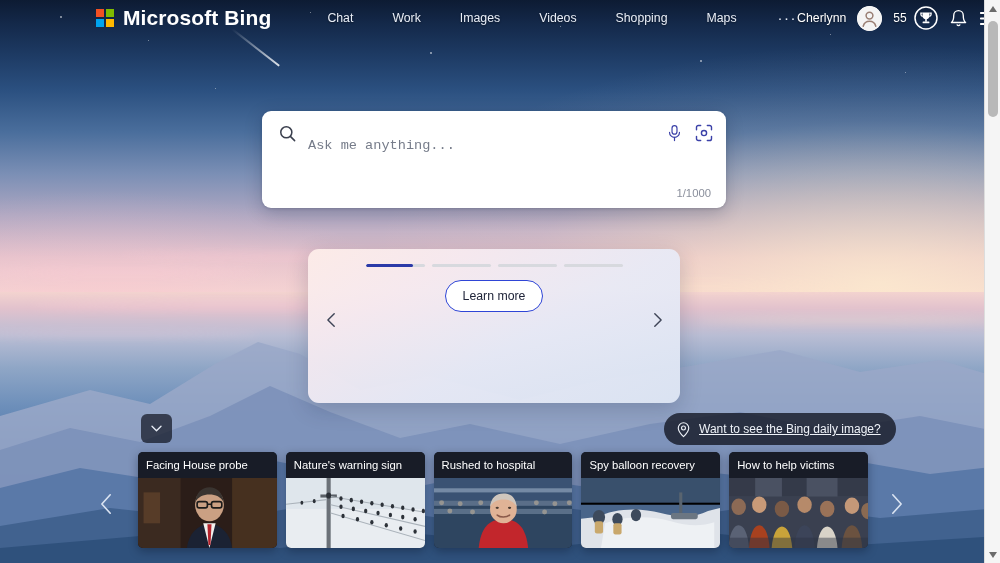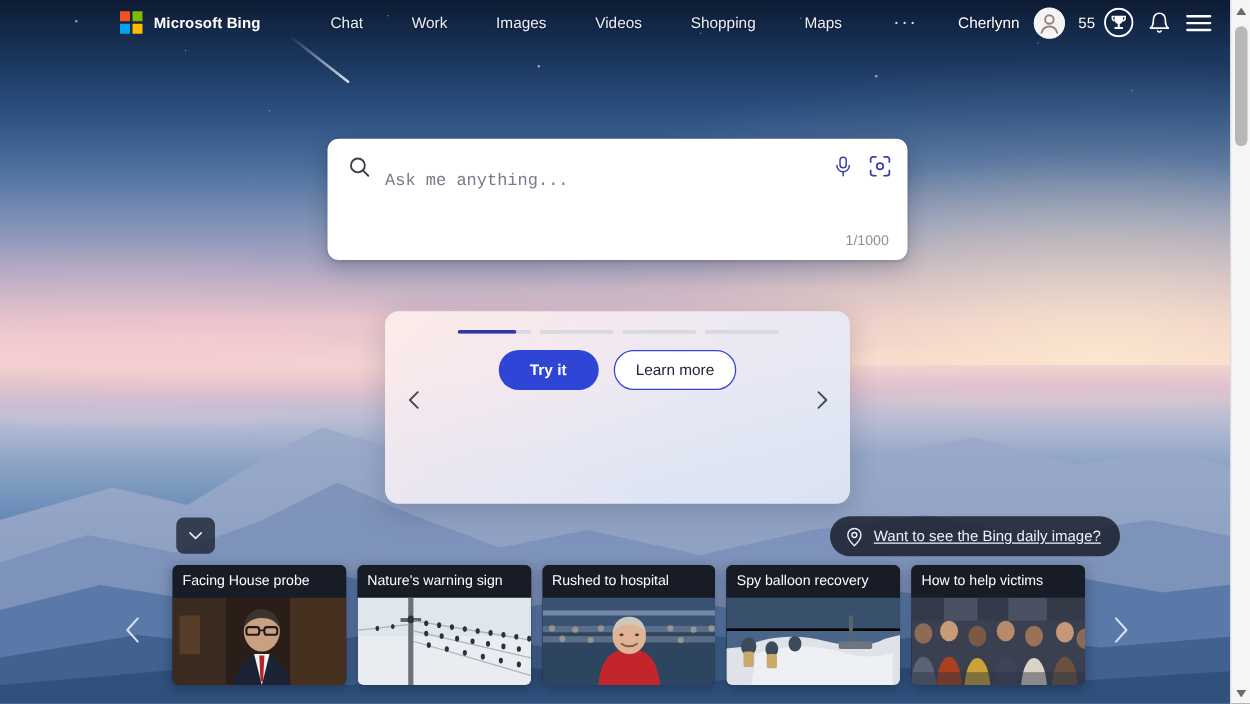--- a/index.html
+++ b/index.html
@@ -114,21 +114,21 @@
   .ms-logo {
     width: 18px; height: 18px;
     display: grid;
     grid-template-columns: 1fr 1fr;
     grid-template-rows: 1fr 1fr;
     gap: 1.5px;
   }
   .ms-logo i { display: block; }
   .brand-name {
     color: #fff;
-    font-size: 12px;
+    font-size: 21px;
     font-weight: 600;
     letter-spacing: .1px;
     white-space: nowrap;
   }
 
   .nav {
     display: flex;
     align-items: center;
     gap: 39px;
     margin-left: 56px;
@@ -566,21 +566,20 @@
       </span>
 
 
       <span class="carousel-arrow right">
         <svg width="15" height="18" viewBox="0 0 16 20" fill="none" stroke="#3f4557" stroke-width="1.6" stroke-linecap="round" stroke-linejoin="round">
           <polyline points="5,3 12,10 5,17"></polyline>
         </svg>
       </span>
 
       <div class="suggest-btns">
-        <button class="btn-primary">Try it</button>
         <button class="btn-secondary">Learn more</button>
       </div>
     </div>
   </div>
 
   <div class="collapse-btn">
     <svg width="15" height="15" viewBox="0 0 20 20" fill="none" stroke="#e7ecf5" stroke-width="1.8" stroke-linecap="round" stroke-linejoin="round">
       <polyline points="4,7 10,13 16,7"></polyline>
     </svg>
   </div>

